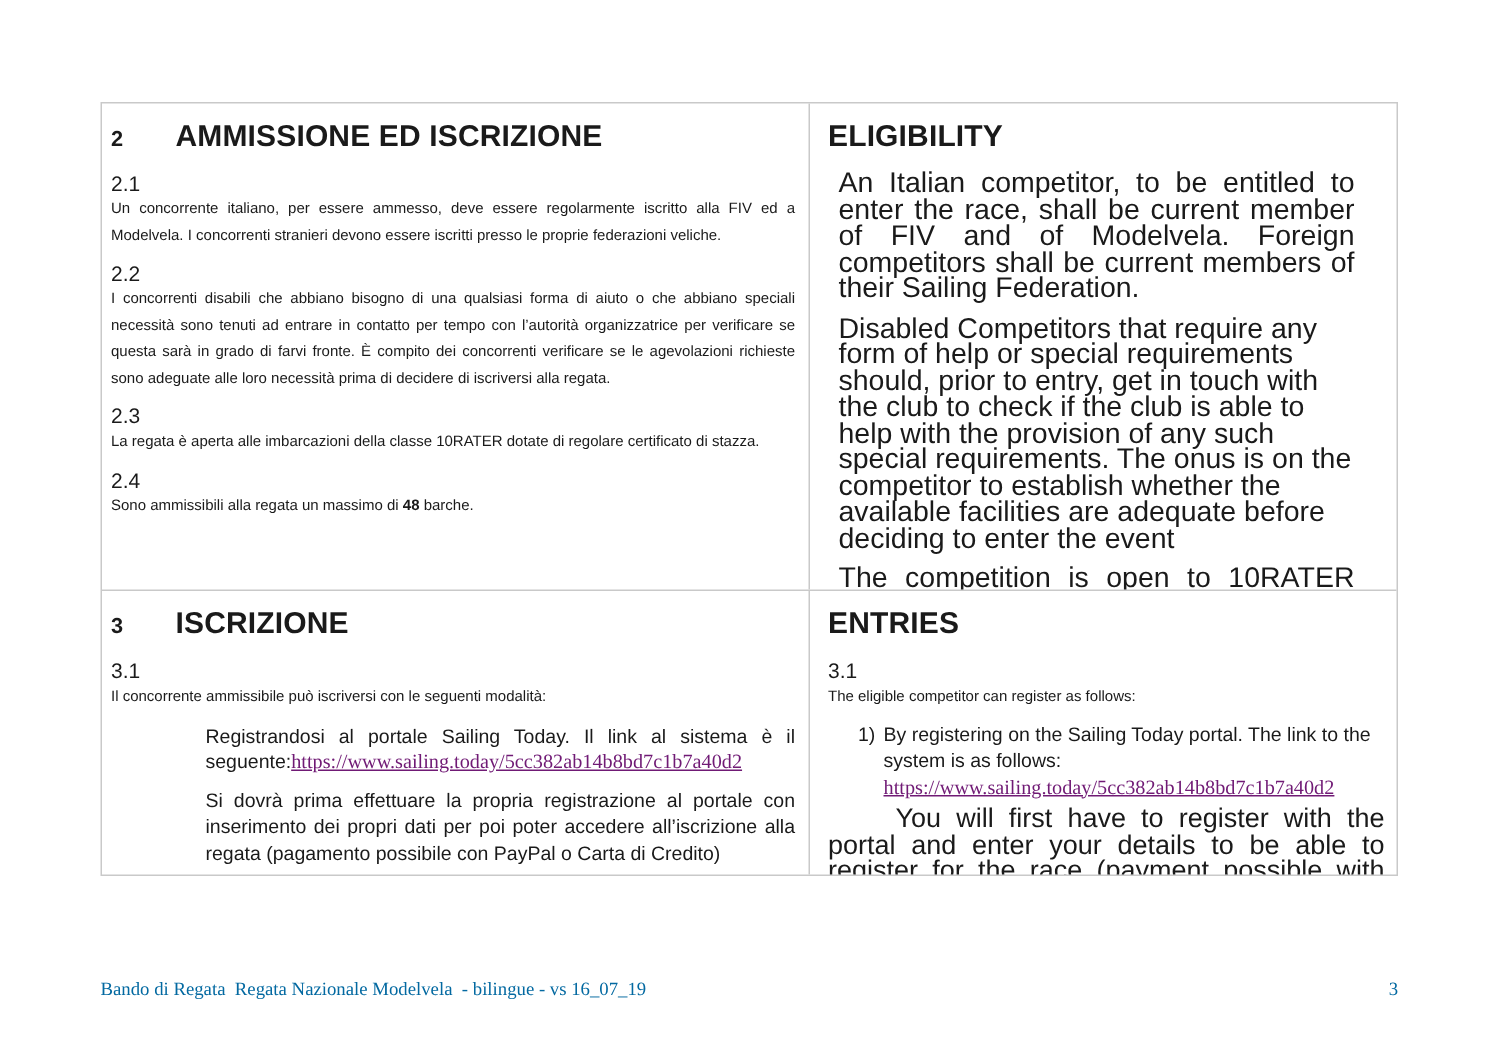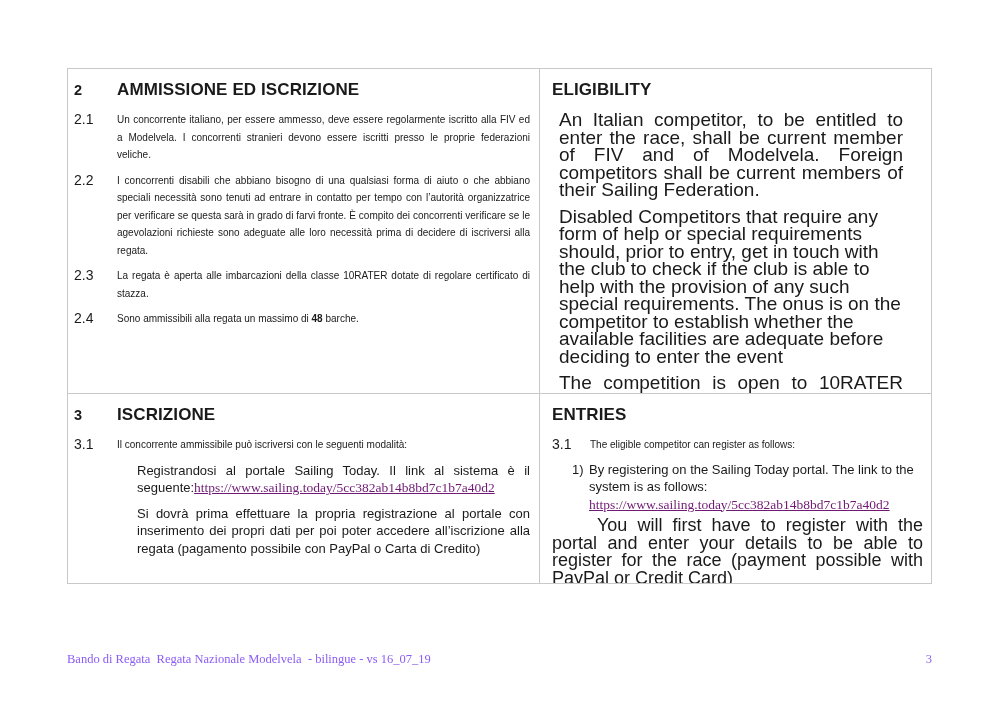--- a/index.html
+++ b/index.html
@@ -22,23 +22,23 @@
   .cell { overflow:hidden; }
   .cell-it {
     width:472px; flex:none;
     border-right:1px solid #c9c9c9;
     padding:8px 9px 0 6px;
   }
   .cell-en { flex:1; padding:8px 8px 0 12px; }
 
   .sec-head { display:flex; align-items:baseline; margin:3px 0 11px 0; }
   .sec-num  { width:43px; flex:none; font-weight:bold; font-size:14.5px; }
-  .sec-title{ font-weight:bold; font-size:17px; letter-spacing:.1px; }
+  .sec-title{ font-weight:bold; font-size:20px; letter-spacing:.1px; }
 
-  .item { display:flex; margin-bottom:8px; }
+  .item { display:flex; margin-bottom:8px;flex-direction:column; }
   .item-num { width:43px; flex:none; font-size:14px; line-height:17px; }
   .item-text { flex:1; font-size:10px; line-height:17.5px; }
   .justify { text-align:justify; }
 
   .it-sub {
     margin:0 0 8px 63px;
     font-size:13px; line-height:17.5px;
   }
 
   .doc-link {
@@ -65,21 +65,21 @@
     text-align:justify;
   }
 
   .page-footer {
     position:absolute;
     left:67px; top:652px;
     width:865px;
     display:flex; justify-content:space-between;
     font-family:"Liberation Serif", serif;
     font-size:12.5px;
-    color:#8b5cf6;
+    color:#0369a1;
   }
   .footer-left { white-space:pre; }
   b { font-weight:bold; }
 </style>
 </head>
 <body>
 
 <div class="doc-table">
 
   <div class="trow r1">

